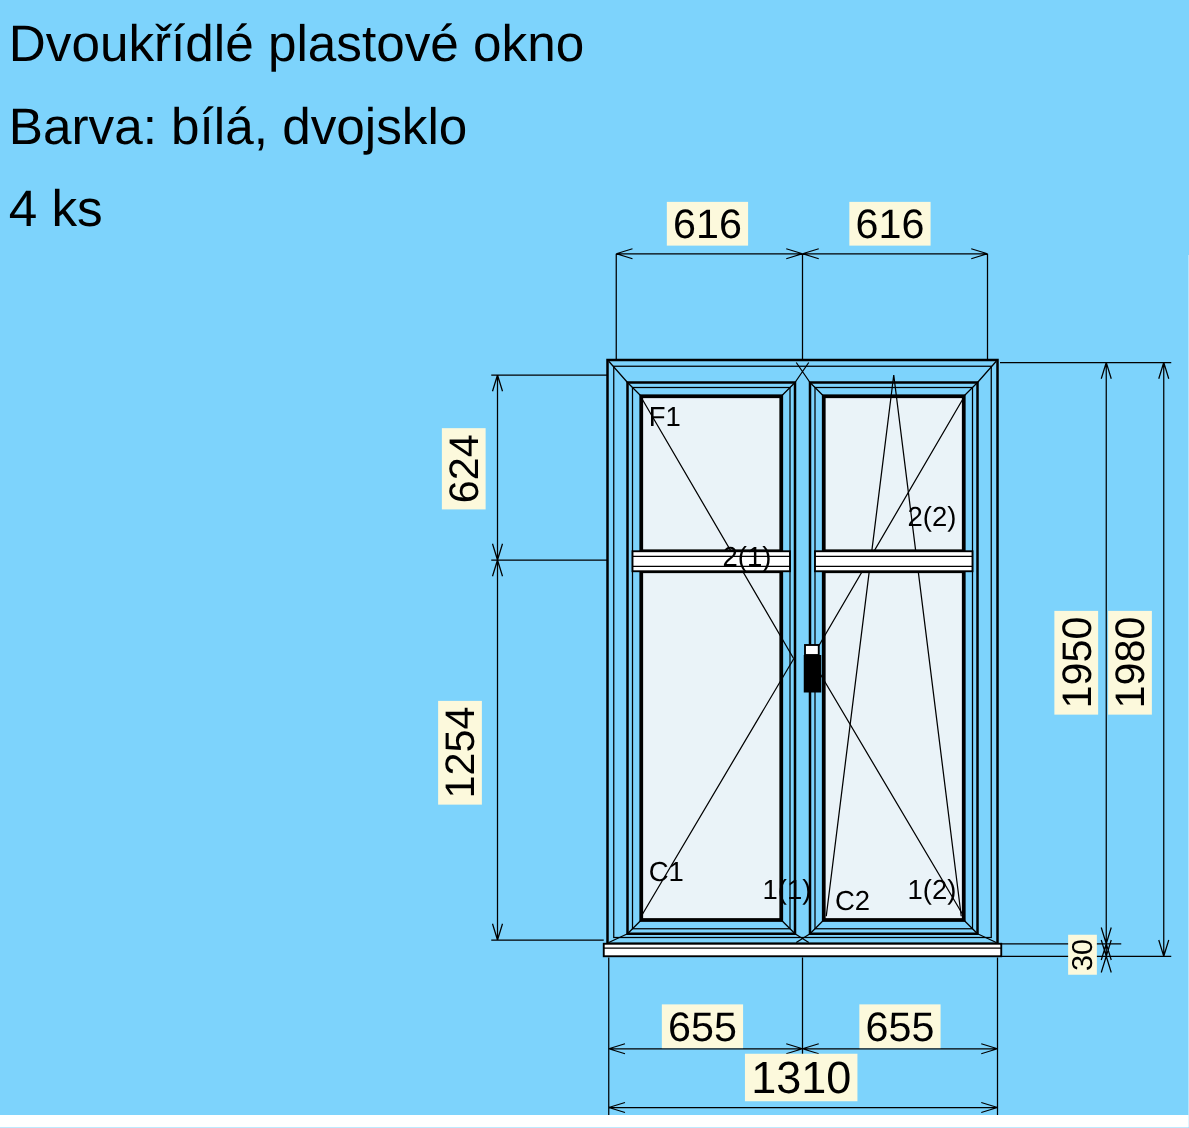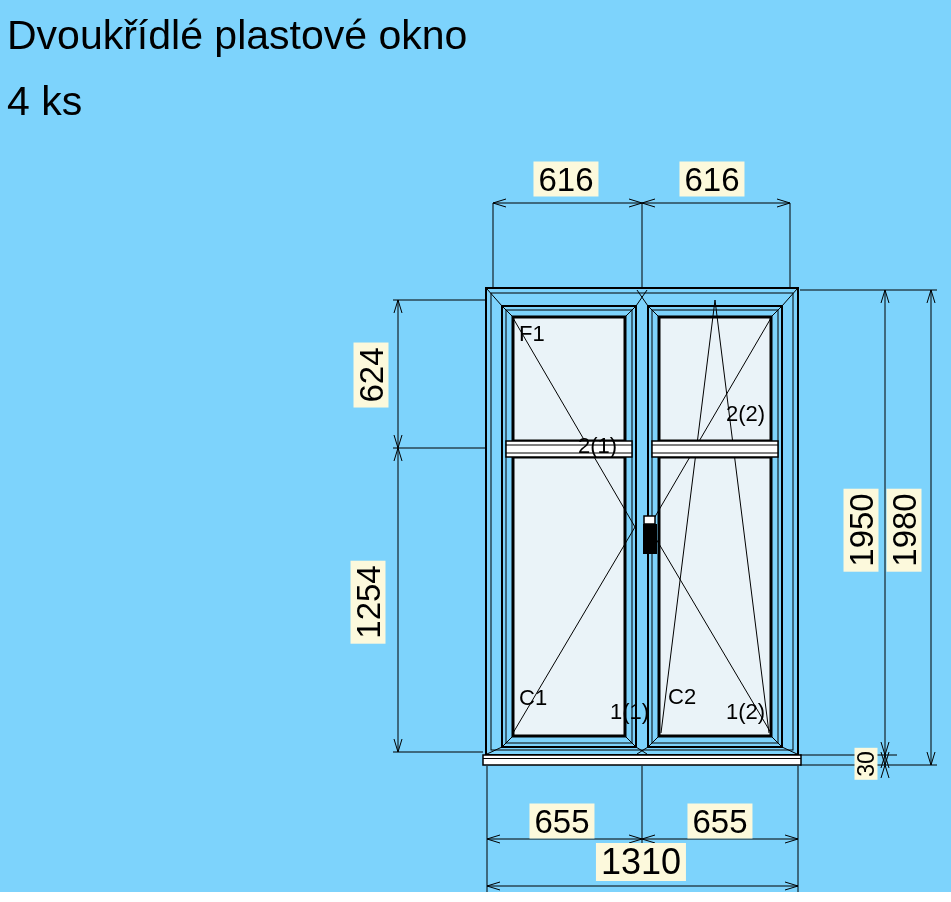--- a/index.html
+++ b/index.html
@@ -115,35 +115,36 @@
     </g>
 
     <g>
       <path d="M340,893.5 L951,893.5" stroke="#bfbfbf" stroke-width="2"></path>
       <path d="M0,898.5 L951,898.5" stroke="#e3e3e3" stroke-width="2"></path>
     </g>
   </svg>
 
   <div class="title-block">
     <div class="title-line">Dvoukřídlé plastové okno</div>
+    <div class="title-line">Barva: bílá, dvojsklo</div>
     <div class="title-line">4 ks</div>
   </div>
 
   <div class="hlabel" style="left:566px;top:179px;">616</div>
   <div class="hlabel" style="left:712px;top:179px;">616</div>
   <div class="vlabel" style="left:371px;top:375px;">624</div>
   <div class="vlabel" style="left:368px;top:602px;">1254</div>
   <div class="vlabel" style="left:861px;top:530px;">1950</div>
   <div class="vlabel" style="left:904px;top:530px;">1980</div>
   <div class="vlabel small" style="left:866px;top:764px;">30</div>
   <div class="hlabel" style="left:562px;top:821px;">655</div>
   <div class="hlabel" style="left:720px;top:821px;">655</div>
   <div class="hlabel big" style="left:641px;top:862px;">1310</div>
 
   <div class="glabel" style="left:519px;top:323px;">F1</div>
   <div class="glabel" style="left:578px;top:403px;margin-top:32px;">2(1)</div>
   <div class="glabel" style="left:726px;top:403px;">2(2)</div>
   <div class="glabel" style="left:519px;top:687px;">C1</div>
   <div class="glabel" style="left:578px;top:701px;margin-left:32px;">1(1)</div>
-  <div class="glabel" style="left:668px;top:686px;">C2</div>
+  <div class="glabel" style="left:668px;top:710px;">C2</div>
   <div class="glabel" style="left:726px;top:701px;">1(2)</div>
 
 </div>
 
 </body></html>

